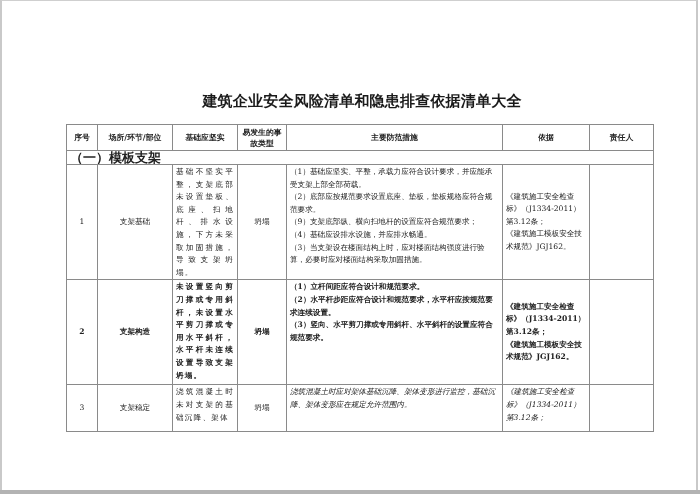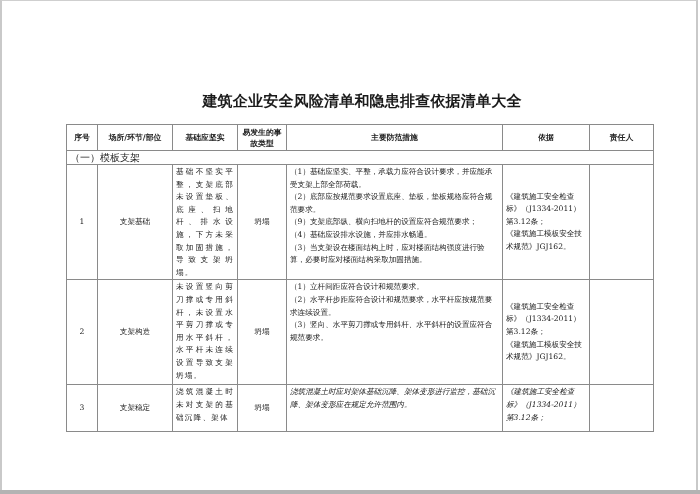--- a/index.html
+++ b/index.html
@@ -40,28 +40,28 @@
       vertical-align: middle;
       overflow: hidden;
     }
     table.risk th {
       font-family: "DejaVu Sans", "Liberation Sans", sans-serif;
       font-weight: bold; font-size: 7.8px; line-height: 11px;
       text-align: center; height: 25px;
     }
     .sec td {
       font-family: "DejaVu Sans", "Liberation Sans", sans-serif;
-      font-weight: normal; height: 13px; font-size: 10px; line-height: 12px;
+      font-weight: bold; height: 13px; font-size: 13px; line-height: 12px;
     }
     .c { text-align: center; }
     .hazard { letter-spacing: 1.2px; text-align: justify; vertical-align: top !important; padding-top: 1px !important; margin-left: 38px; }
     .measures { vertical-align: top !important; padding-top: 1px !important; }
     .basis { vertical-align: middle; }
     .r1 td { height: 103px; }
-    .r2 td { height: 103px; }
+    .r2 td { height: 103px; font-weight: bold; }
     .r3 td { height: 45px; }
     .r3 .measures { padding-top: 1px !important; font-style: italic; }
     .line { display: block; }
   </style>
 </head>
 <body>
 
 <div class="page"></div>
 <div class="bottom-bar"></div>
 

